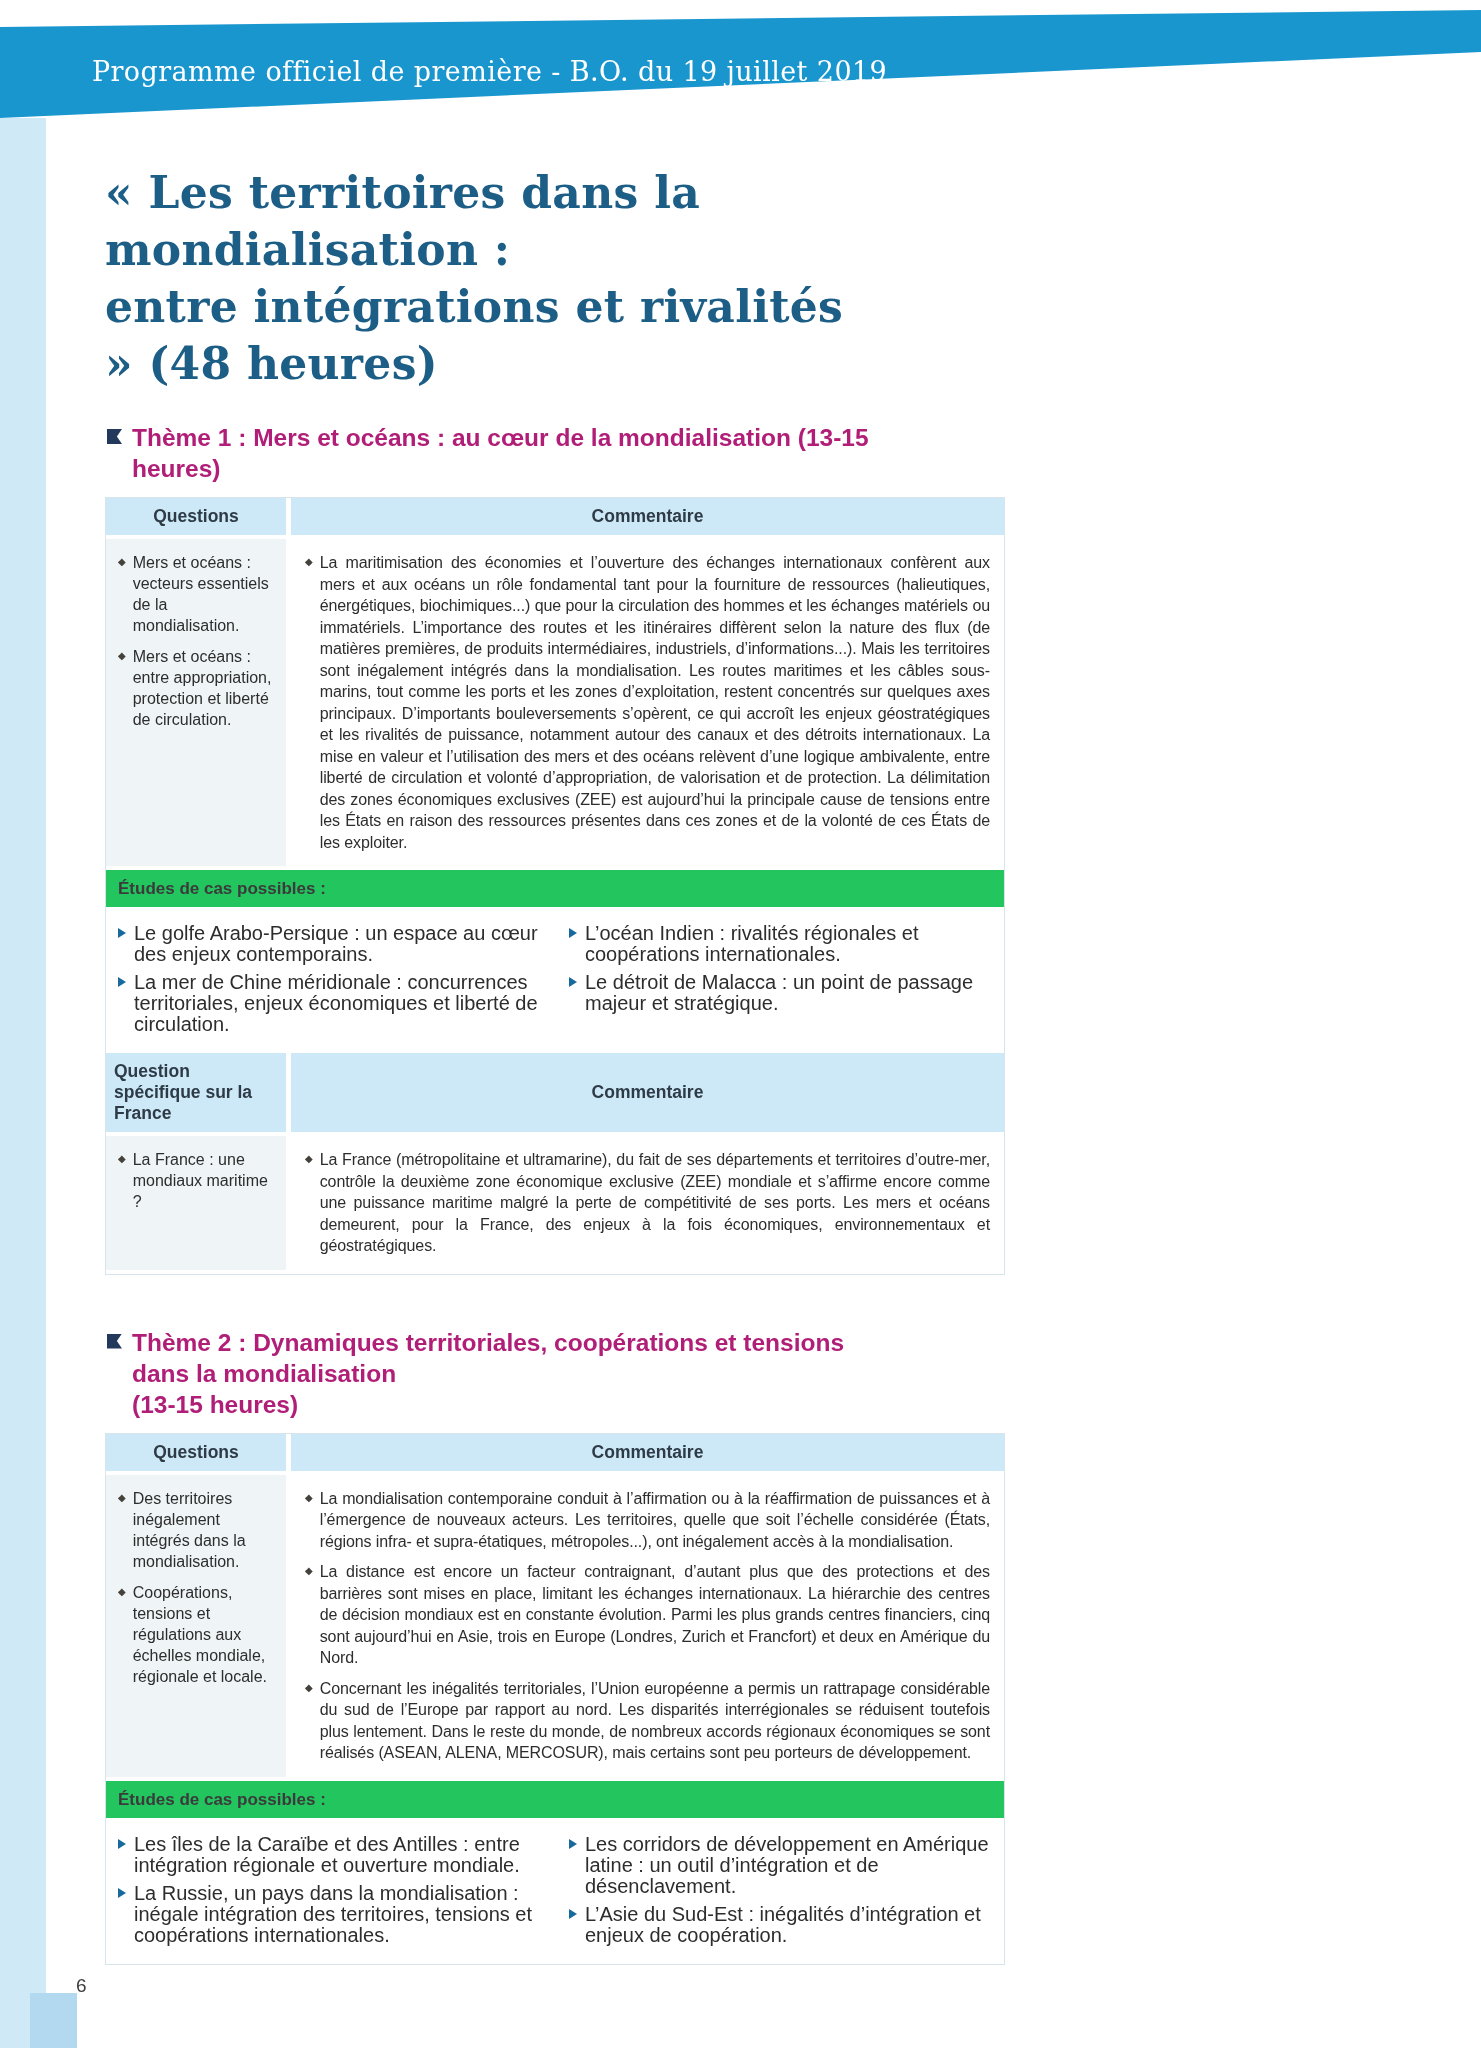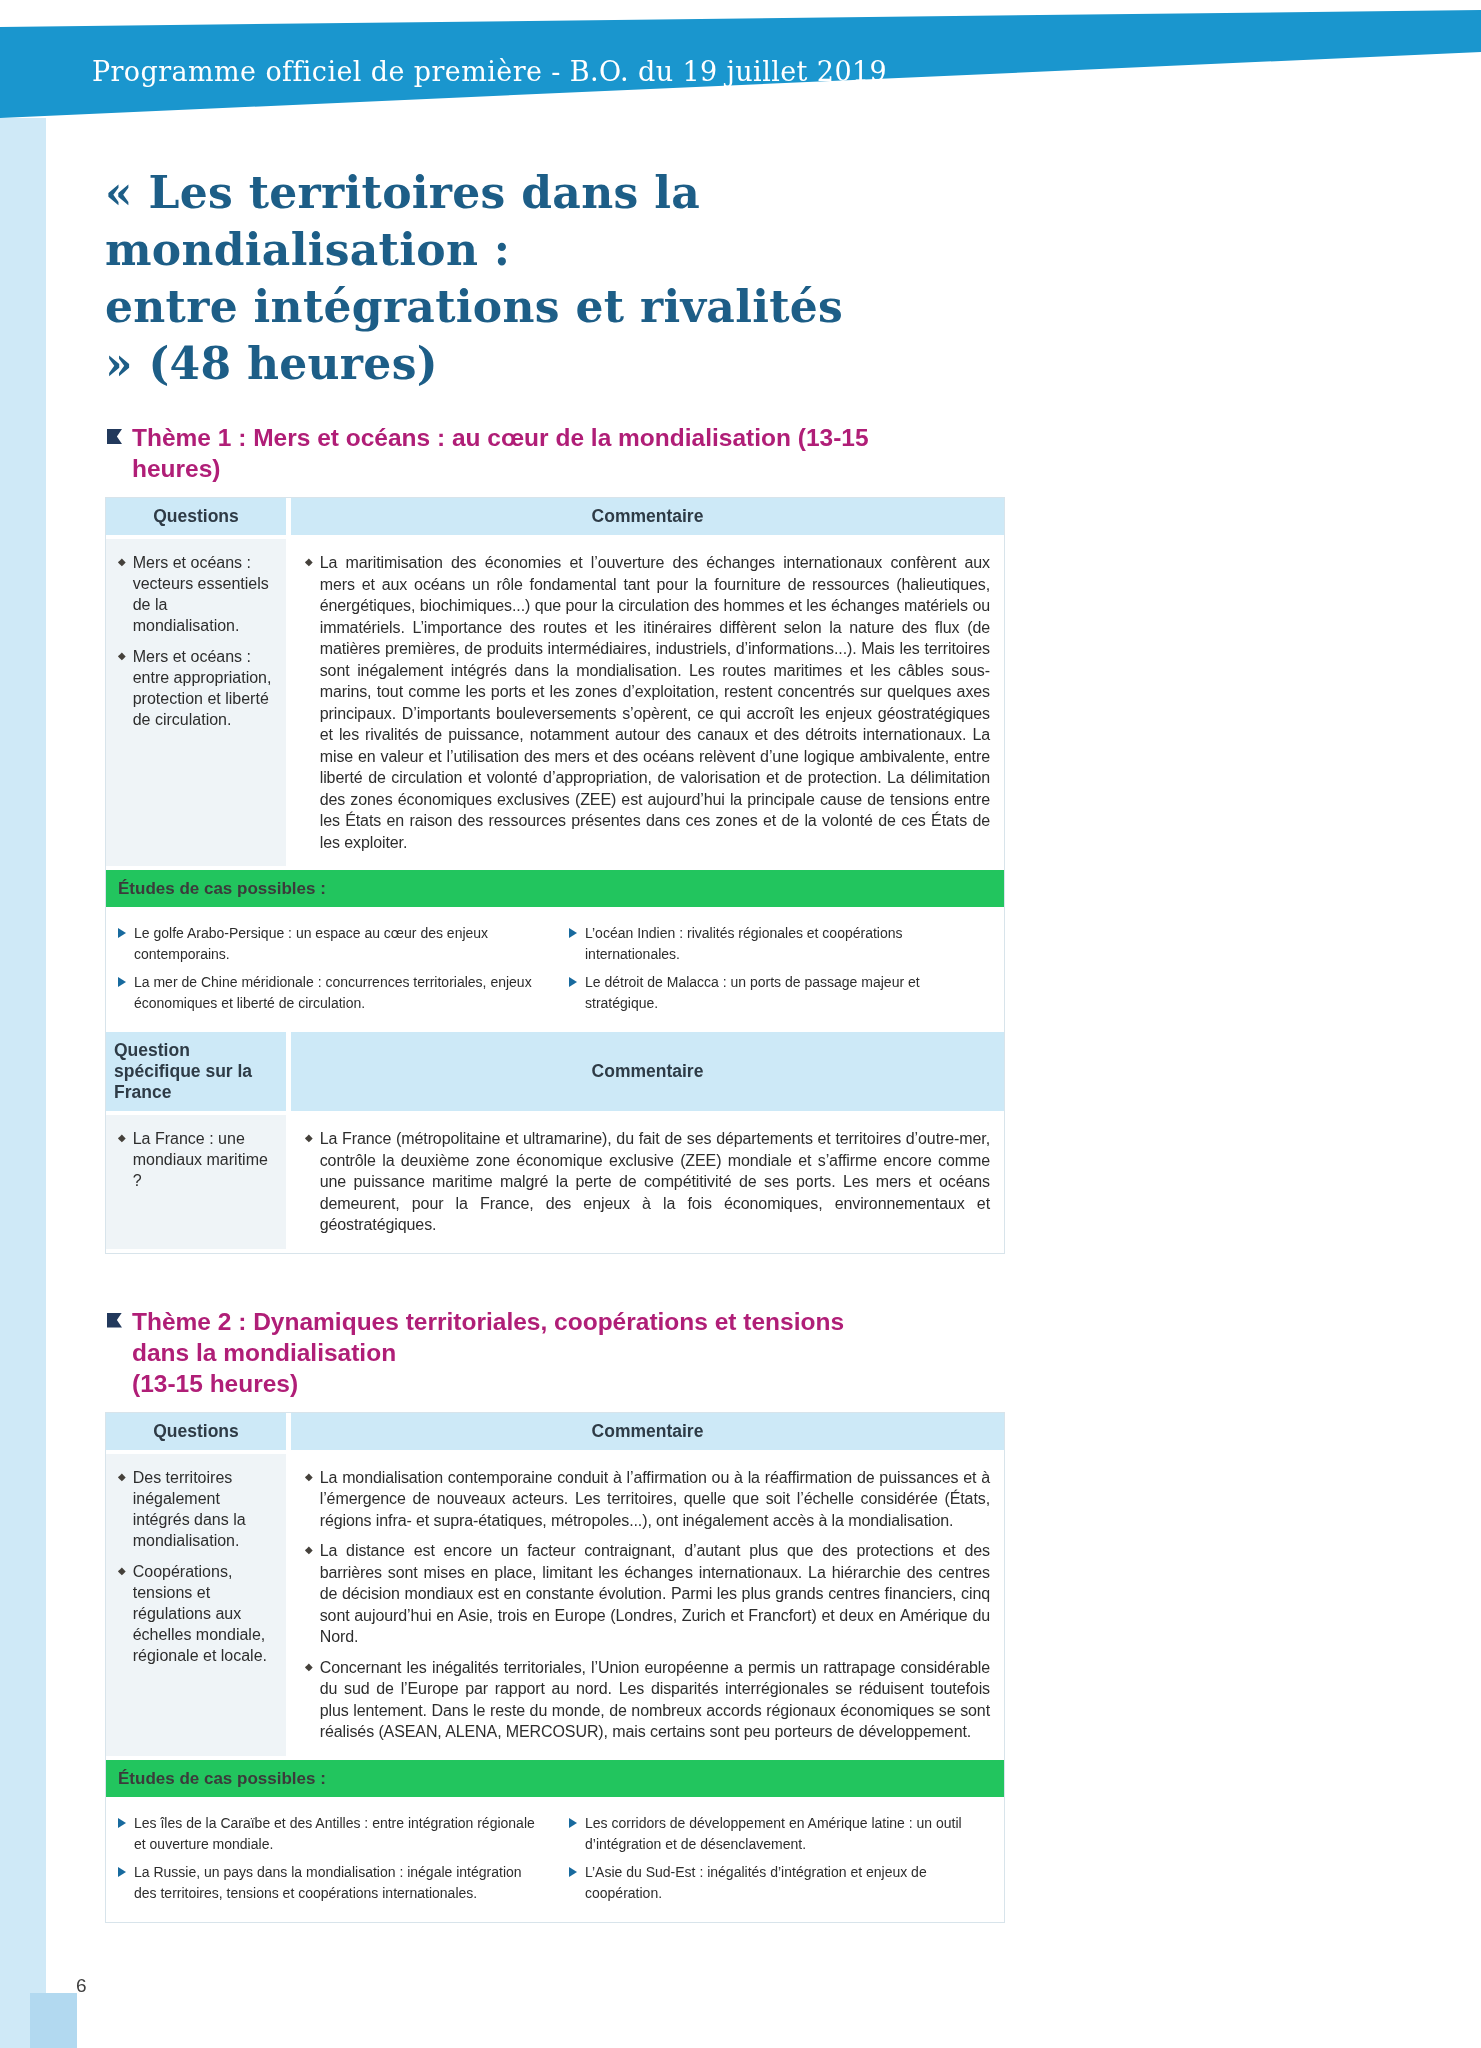--- a/index.html
+++ b/index.html
@@ -86,21 +86,21 @@
 
   .cases { display: flex; gap: 28px; background: #ffffff; padding: 16px 12px 18px 12px; }
   .case-col { flex: 1; }
   .case-item { display: flex; margin-bottom: 7px; }
   .case-item:last-child { margin-bottom: 0; }
   .arrow-icon {
     flex: none; width: 0; height: 0; margin: 5px 8px 0 0;
     border-left: 8px solid #186a9e;
     border-top: 5px solid transparent; border-bottom: 5px solid transparent;
   }
-  .case-text { font-size: 14px; line-height: 21px; color: #2d2d2d; }
+  .case-text { font-size: 20px; line-height: 21px; color: #2d2d2d; }
 
   .theme2-gap { margin-top: 52px; }
 </style>
 </head>
 <body>
 
 <div class="banner"></div>
 <div class="banner-text">Programme officiel de première - B.O. du 19 juillet 2019</div>
 
 <div class="side-strip"></div>
@@ -158,21 +158,21 @@
           <span class="case-text">La mer de Chine méridionale : concurrences territoriales, enjeux économiques et liberté de circulation.</span>
         </div>
       </div>
       <div class="case-col">
         <div class="case-item">
           <span class="arrow-icon"></span>
           <span class="case-text">L’océan Indien : rivalités régionales et coopérations internationales.</span>
         </div>
         <div class="case-item">
           <span class="arrow-icon"></span>
-          <span class="case-text">Le détroit de Malacca : un ports de passage majeur et stratégique.</span>
+          <span class="case-text">Le détroit de Malacca : un point de passage majeur et stratégique.</span>
         </div>
       </div>
     </div>
 
     <div class="thead">
       <div class="th th-q">Question spécifique sur la France</div>
       <div class="th th-c">Commentaire</div>
     </div>
 
     <div class="trow">

